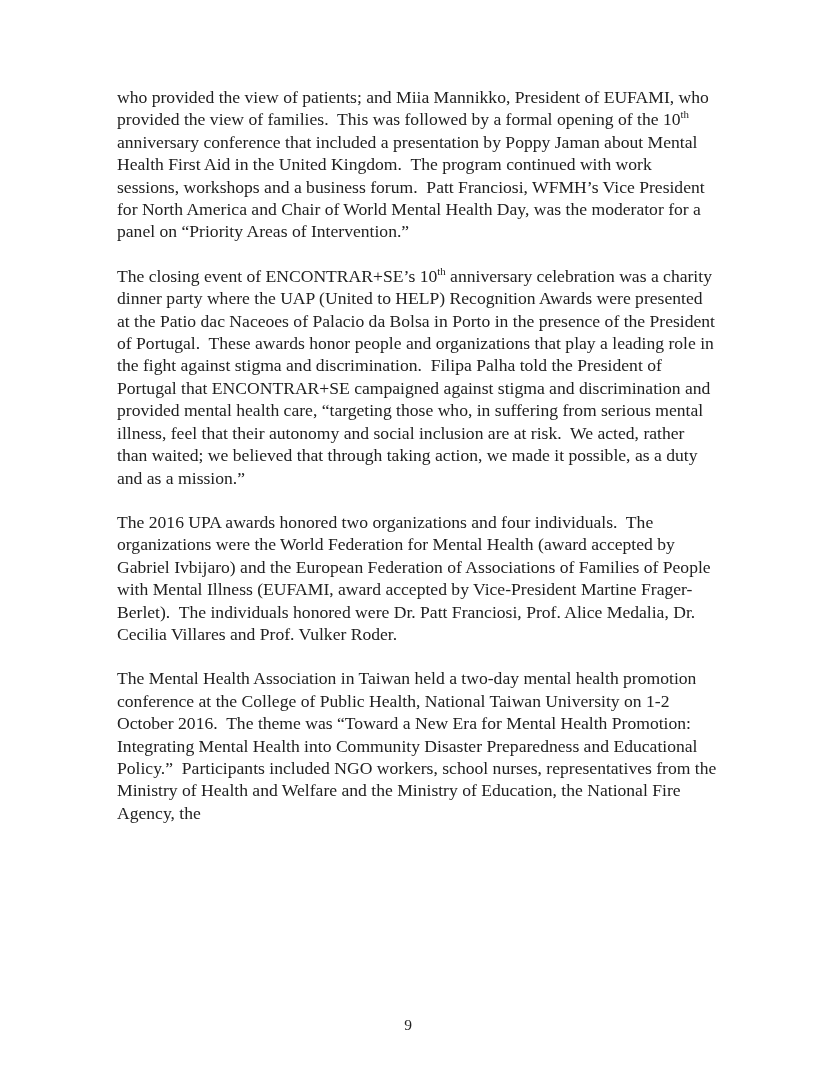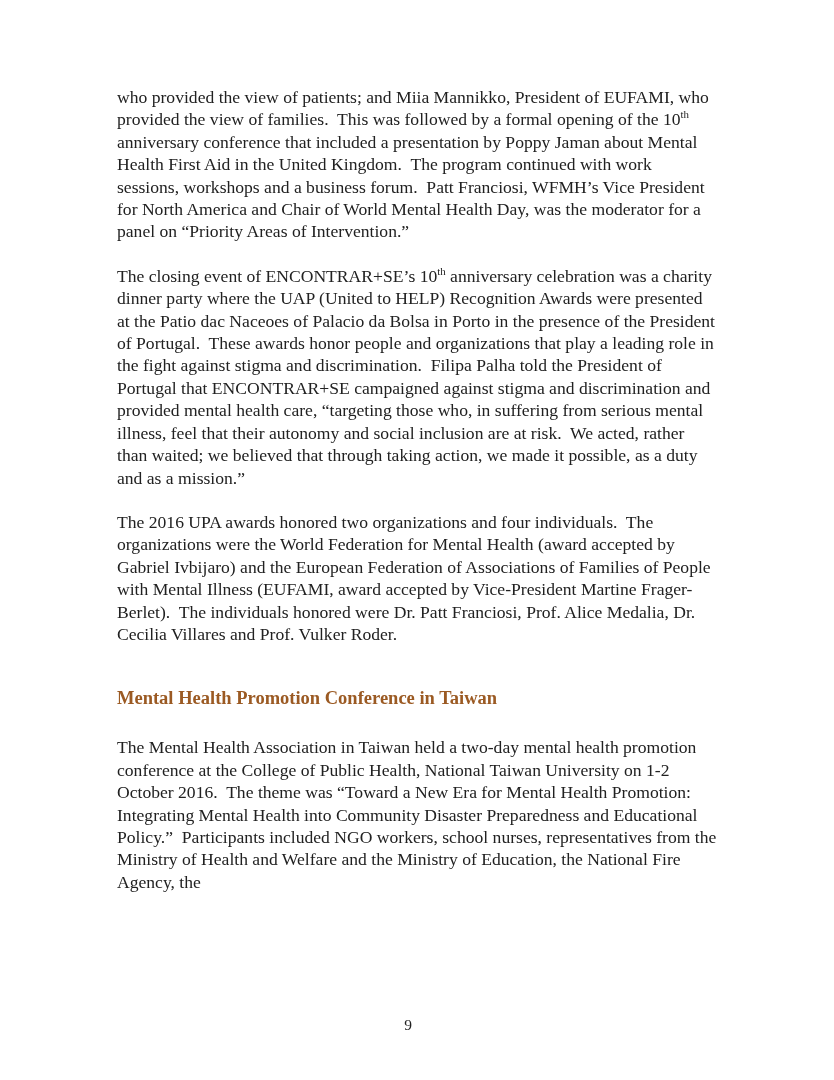--- a/index.html
+++ b/index.html
@@ -55,19 +55,18 @@
   }
 </style>
 </head>
 <body>
 
 <div class="page">
   <div class="content">
       <p class="body-para"><span>who provided the view of patients; and Miia Mannikko, President of EUFAMI, who provided the view of families.  This was followed by a formal opening of the 10</span><sup>th</sup><span> anniversary conference that included a presentation by Poppy Jaman about Mental Health First Aid in the United Kingdom.  The program continued with work sessions, workshops and a business forum.  Patt Franciosi, WFMH’s Vice President for North America and Chair of World Mental Health Day, was the moderator for a panel on “Priority Areas of Intervention.”</span></p>
       <p class="body-para"><span>The closing event of ENCONTRAR+SE’s 10</span><sup>th</sup><span> anniversary celebration was a charity dinner party where the UAP (United to HELP) Recognition Awards were presented at the Patio dac Naceoes of Palacio da Bolsa in Porto in the presence of the President of Portugal.  These awards honor people and organizations that play a leading role in the fight against stigma and discrimination.  Filipa Palha told the President of Portugal that ENCONTRAR+SE campaigned against stigma and discrimination and provided mental health care, “targeting those who, in suffering from serious mental illness, feel that their autonomy and social inclusion are at risk.  We acted, rather than waited; we believed that through taking action, we made it possible, as a duty and as a mission.”</span></p>
       <p class="body-para"><span>The 2016 UPA awards honored two organizations and four individuals.  The organizations were the World Federation for Mental Health (award accepted by Gabriel Ivbijaro) and the European Federation of Associations of Families of People with Mental Illness (EUFAMI, award accepted by Vice-President Martine Frager-Berlet).  The individuals honored were Dr. Patt Franciosi, Prof. Alice Medalia, Dr. Cecilia Villares and Prof. Vulker Roder.</span></p>
-      <h2 class="heading"><span>Mental Health Promotion Conference in Taiwan</span></h2>
       <p class="body-para"><span>The Mental Health Association in Taiwan held a two-day mental health promotion conference at the College of Public Health, National Taiwan University on 1-2 October 2016.  The theme was “Toward a New Era for Mental Health Promotion:  Integrating Mental Health into Community Disaster Preparedness and Educational Policy.”  Participants included NGO workers, school nurses, representatives from the Ministry of Health and Welfare and the Ministry of Education, the National Fire Agency, the</span></p>
     </div>
   <div class="footer">
     <span class="page-number">9</span>
   </div>
 </div>
 
 </body></html>

